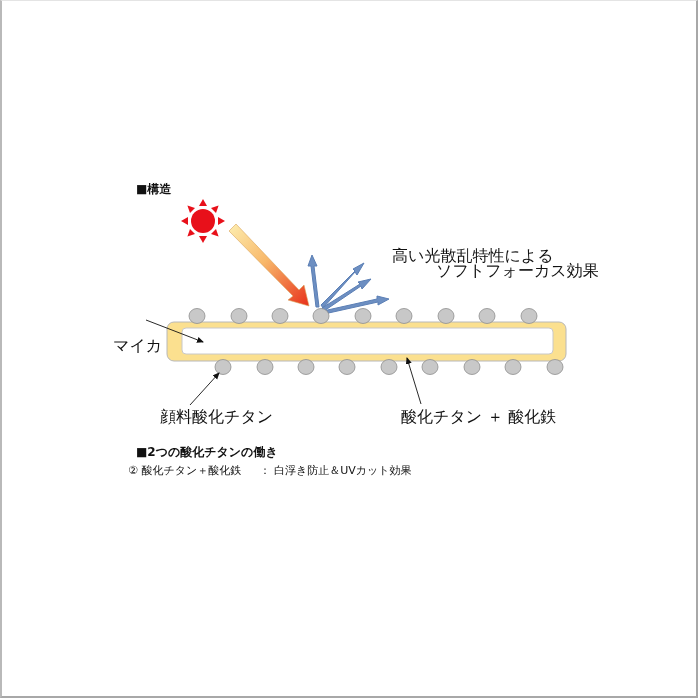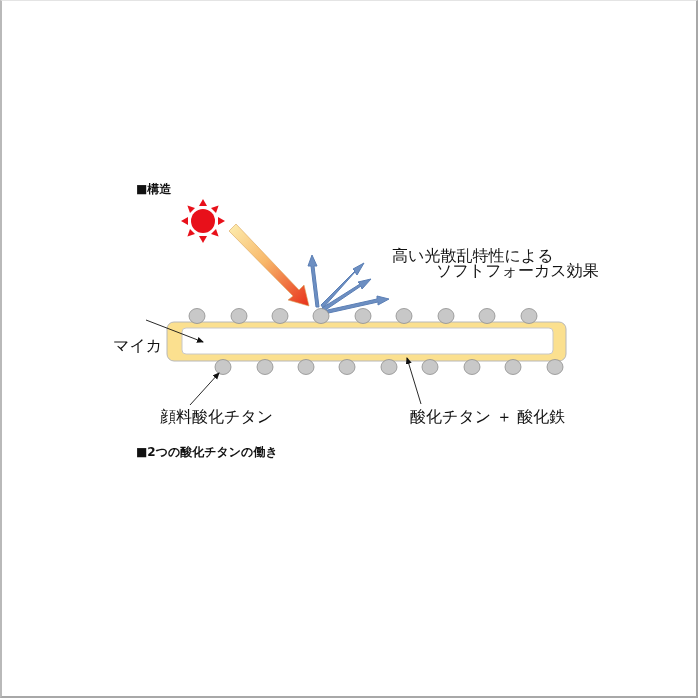--- a/index.html
+++ b/index.html
@@ -98,18 +98,23 @@
   <line x1="421" y1="404" x2="407" y2="358" stroke="#111" stroke-width="0.9" marker-end="url(#smallHead)"></line>
 </svg>
 
 <div class="txt heading" style="left:113px; top:182px;">■構造</div>
 
 <div class="txt" style="left:392px; top:249px;">高い光散乱特性による</div>
 <div class="txt" style="left:392px; top:264px;margin-left:44px;">ソフトフォーカス効果</div>
 
 <div class="txt" style="left:113px; top:313px;margin-top:26px;">マイカ</div>
 <div class="txt" style="left:160px; top:410px;">顔料酸化チタン</div>
-<div class="txt" style="left:378px; top:410px;padding-left:32px;">酸化チタン ＋ 酸化鉄</div>
+<div class="txt" style="left:369px; top:410px;padding-left:32px;">酸化チタン ＋ 酸化鉄</div>
 
 <div class="txt heading" style="left:113px; top:445px;text-align:right;">■2つの酸化チタンの働き</div>
 
 <div class="list">
+  <div>
+    <span>②</span>
+    <span class="tab1">酸化チタン＋酸化鉄</span><span>：</span>
+    <span>白浮き防止＆UVカット効果</span>
+  </div>
 </div>
 
 </body></html>

